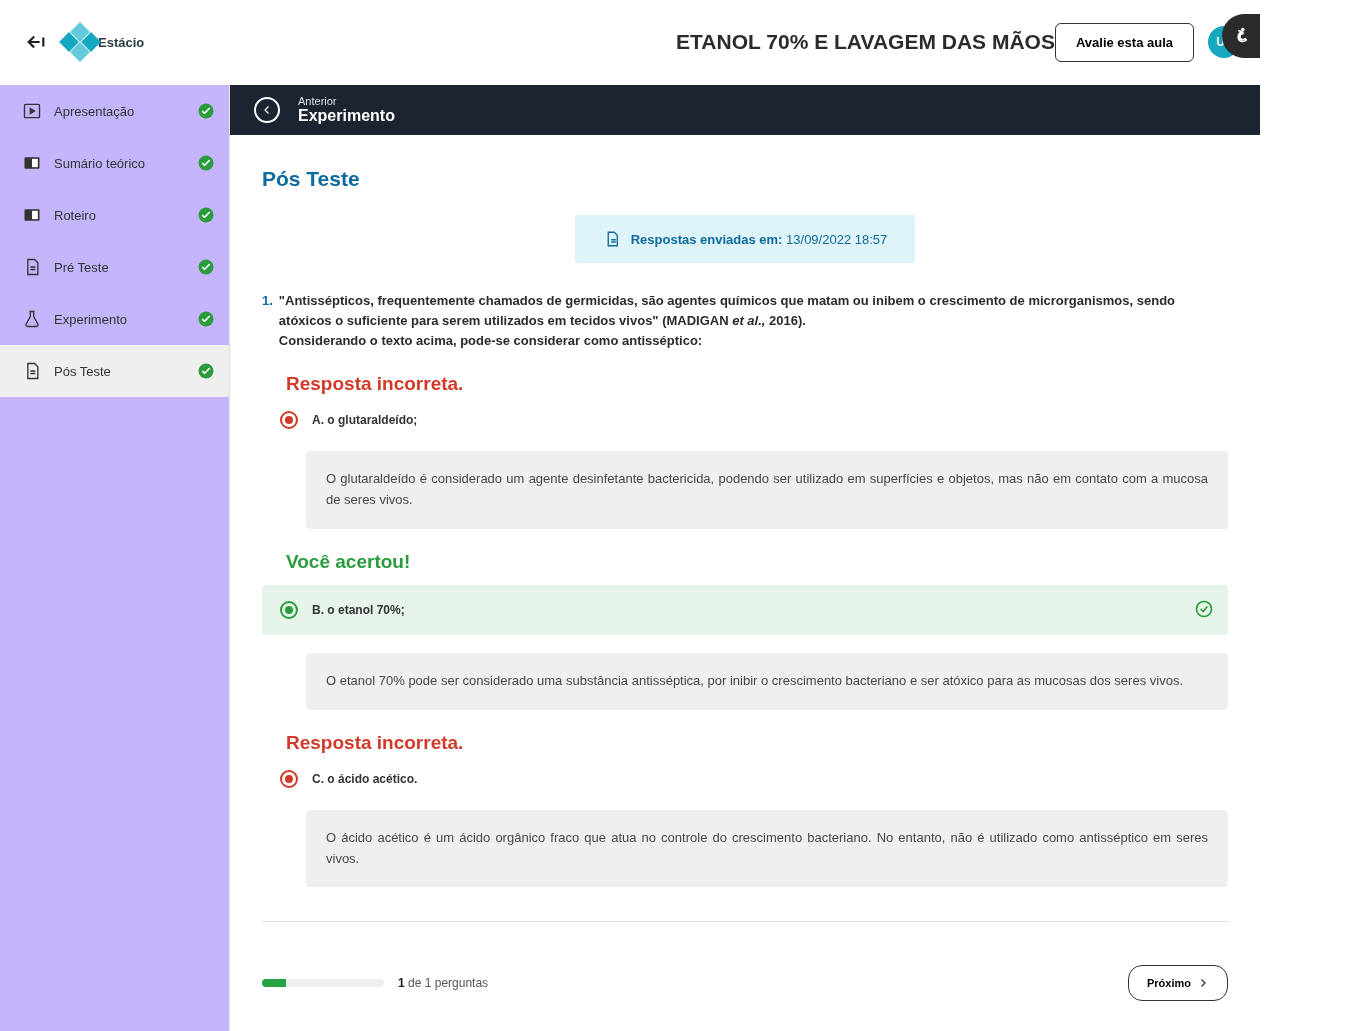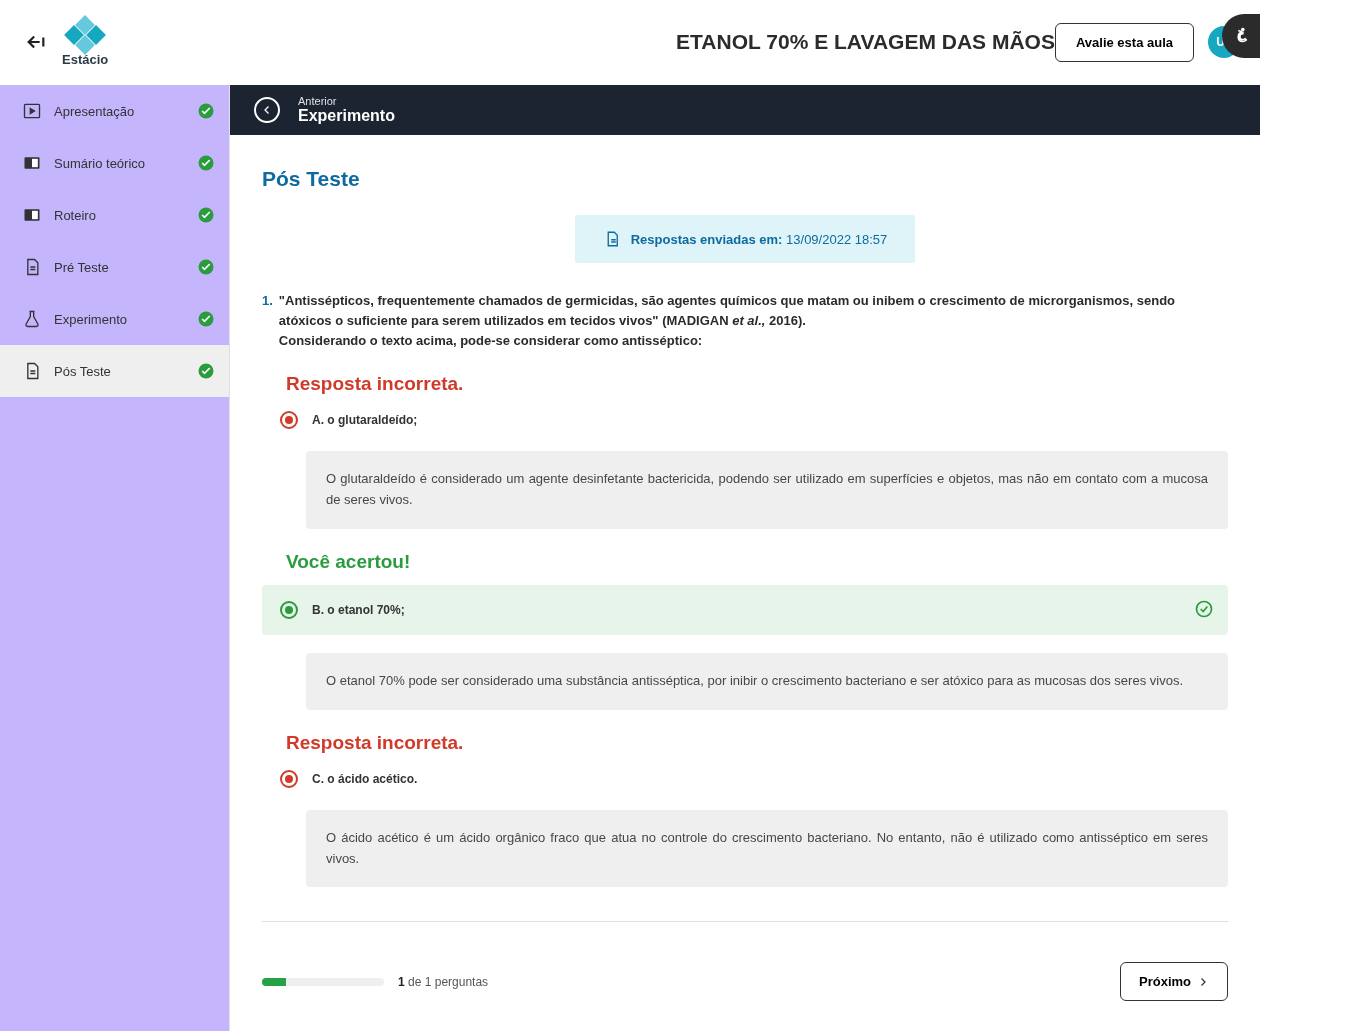--- a/index.html
+++ b/index.html
@@ -16,21 +16,21 @@
     --greenbox:#e6f4e9;
     --notice:#def4f8;
   }
   *{box-sizing:border-box;}
   html,body{margin:0;padding:0;font-family:Arial,Helvetica,sans-serif;color:var(--text);background:#ffffff;font-size:14px;}
   .app{width:1260px;height:1031px;position:relative;overflow:hidden;}
 
   
   .topbar{height:85px;display:flex;align-items:center;padding:0 20px 0 18px;border-bottom:1px solid #fff;}
   .back-arrow{width:36px;height:36px;display:flex;align-items:center;justify-content:center;font-size:22px;color:var(--dark);cursor:pointer;}
-  .brand{display:flex;flex-direction:column;align-items:center;margin-left:8px;margin-right:40px;}
+  .brand{display:flex;flex-direction:row;align-items:center;margin-left:8px;margin-right:40px;}
   .brand-logo{width:36px;height:30px;position:relative;margin-bottom:4px;}
   .brand-logo .d{position:absolute;width:14px;height:14px;background:var(--teal);}
   .brand-logo .d.top{left:11px;top:0;transform:rotate(45deg);background:#64c9dc;}
   .brand-logo .d.left{left:0;top:10px;transform:rotate(45deg);}
   .brand-logo .d.right{left:22px;top:10px;transform:rotate(45deg);}
   .brand-logo .d.bot{left:11px;top:20px;transform:rotate(45deg);background:#64c9dc;}
   .brand-text{font-size:13px;font-weight:700;color:#2b3c47;}
   .lesson-title{flex:1;text-align:right;font-size:21px;font-weight:700;color:#2b2b2b;}
   .top-actions{display:flex;align-items:center;gap:14px;}
   .rate-btn{border:1px solid #333;background:#fff;border-radius:6px;padding:11px 20px;font-size:13px;font-weight:700;cursor:pointer;}
@@ -88,21 +88,21 @@
 
   .divider{border:none;border-top:1px solid var(--border);margin:34px 0 0 0;}
 
   
   .footer{position:absolute;bottom:30px;left:262px;right:32px;display:flex;align-items:center;justify-content:space-between;}
   .prog-wrap{display:flex;align-items:center;gap:14px;}
   .progbar{width:122px;height:8px;background:var(--box);border-radius:4px;overflow:hidden;}
   .progfill{height:100%;width:20%;background:#25a244;}
   .progtext{font-size:12px;color:#555;}
   .progtext b{color:#222;}
-  .next-btn{border:1px solid #333;background:#fff;border-radius:6px;padding:11px 18px;font-size:13px;font-weight:700;display:flex;align-items:center;gap:6px;cursor:pointer;}
+  .next-btn{border:1px solid #333;background:#fff;border-radius:14px;padding:11px 18px;font-size:11px;font-weight:700;display:flex;align-items:center;gap:6px;cursor:pointer;}
   .next-btn svg{width:12px;height:12px;stroke:#333;stroke-width:2.5;fill:none;}
 </style>
 </head>
 <body>
 
 <div class="app">
 
   <div class="topbar">
     <div class="back-arrow">
       <svg viewBox="0 0 24 24" width="22" height="22">

